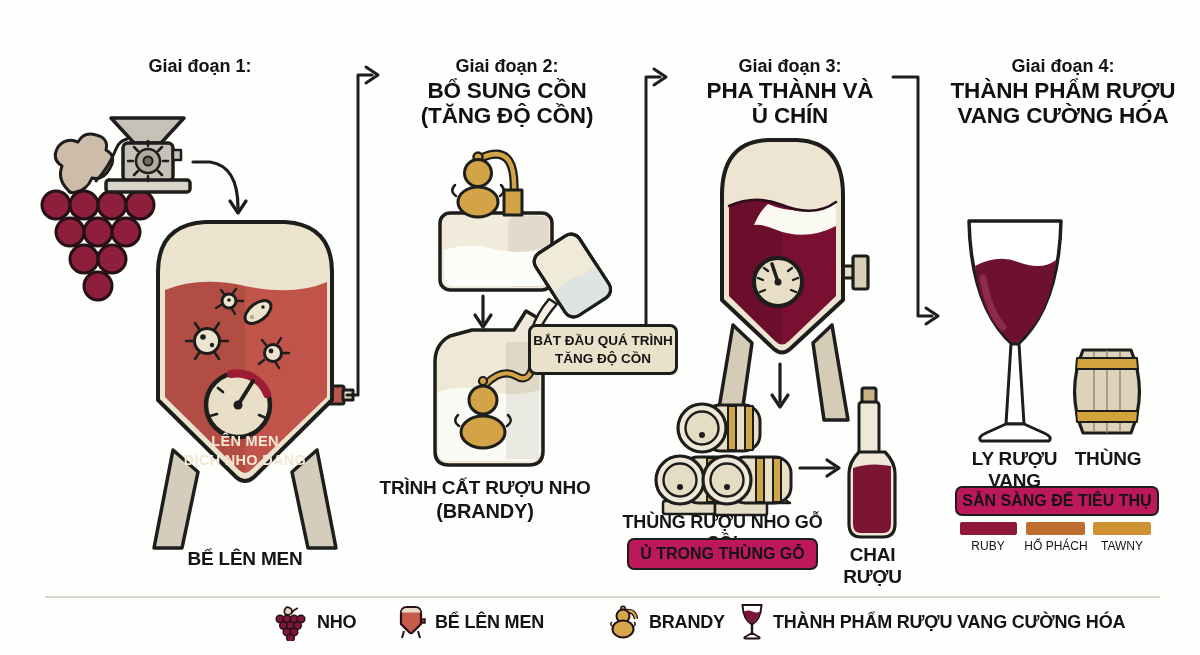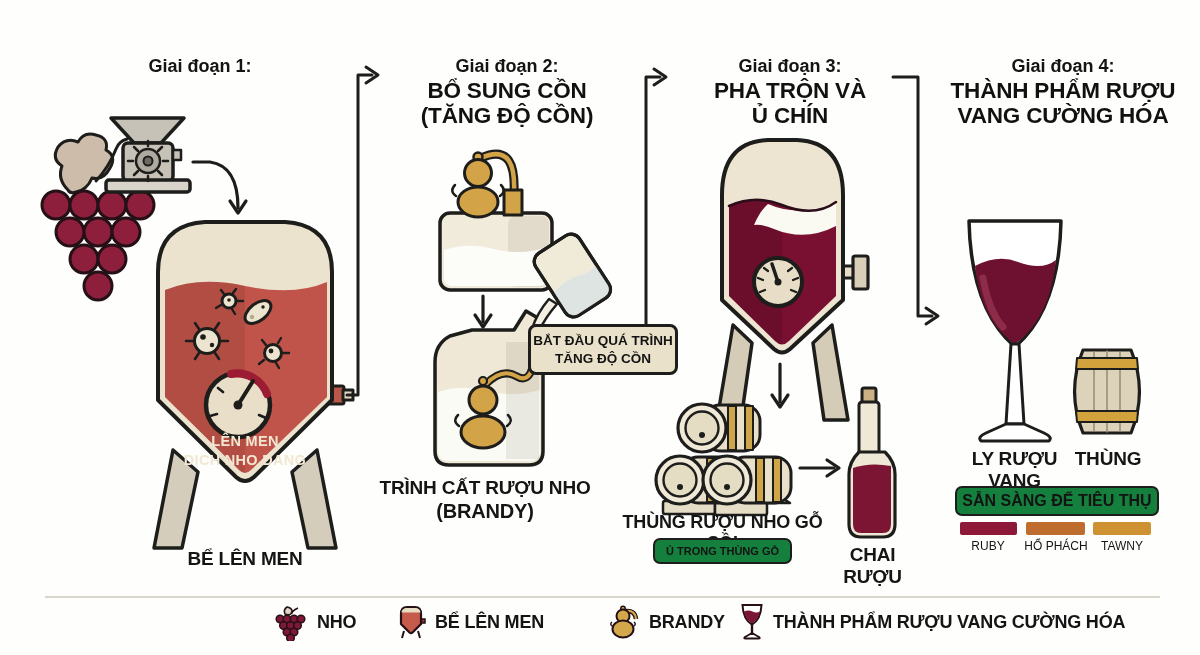--- a/index.html
+++ b/index.html
@@ -6,21 +6,21 @@
   .canvas{position:relative;width:1200px;height:655px;overflow:hidden;background:#fefefc;
           font-family:"Liberation Sans","DejaVu Sans",sans-serif;color:#161616;}
   .art{position:absolute;left:0;top:0;width:1200px;height:655px;}
   .abs{position:absolute;}
   .t-center{text-align:center;}
   .hdr .lbl{font-size:18px;font-weight:700;line-height:1.2;color:#141414;margin-top:28px;}
   .hdr .ttl{font-size:22.5px;font-weight:700;line-height:1.14;color:#111;letter-spacing:-0.2px;}
   .cap{font-weight:700;color:#151515;letter-spacing:-0.2px;}
   .cap19{font-size:19px;} .cap18{font-size:18px;} .cap16{font-size:20px;}
   .tank-text{font-size:14.5px;font-weight:700;color:#f1e7d2;line-height:1.3;letter-spacing:0.3px;}
-  .badge{background:#15803d;border:2.5px solid #1d1d1b;border-radius:7px;font-weight:700;color:#131313;
+  .badge{background:#be185d;border:2.5px solid #1d1d1b;border-radius:7px;font-weight:700;color:#131313;
          display:inline-block;}
   .callout{background:#e9e1ca;border:3px solid #1d1d1b;border-radius:8px;font-weight:700;color:#131313;
            font-size:13.5px;line-height:1.3;padding:5px 0;}
   .swatch{position:absolute;height:13px;border-radius:2px;}
   .sw-label{font-size:12px;font-weight:400;color:#151515;}
   .divider{position:absolute;left:45px;top:596px;width:1115px;height:2px;background:#d9d6cb;}
   .legend-item{position:absolute;top:602px;height:40px;display:flex;align-items:center;gap:9px;}
   .legend-label{font-size:18px;font-weight:700;color:#141414;letter-spacing:-0.2px;white-space:nowrap;}
 </style>
 </head>
@@ -241,21 +241,21 @@
   <div class="abs hdr t-center" style="left:70px;top:28px;width:260px;">
     <div class="lbl">Giai đoạn 1:</div>
   </div>
   <div class="abs hdr t-center" style="left:377px;top:28px;width:260px;">
     <div class="lbl">Giai đoạn 2:</div>
     <div class="ttl">BỔ SUNG CỒN</div>
     <div class="ttl">(TĂNG ĐỘ CỒN)</div>
   </div>
   <div class="abs hdr t-center" style="left:660px;top:28px;width:260px;">
     <div class="lbl">Giai đoạn 3:</div>
-    <div class="ttl">PHA TRỘN VÀ</div>
+    <div class="ttl">PHA THÀNH VÀ</div>
     <div class="ttl">Ủ CHÍN</div>
   </div>
   <div class="abs hdr t-center" style="left:933px;top:28px;width:260px;">
     <div class="lbl">Giai đoạn 4:</div>
     <div class="ttl">THÀNH PHẨM RƯỢU</div>
     <div class="ttl">VANG CƯỜNG HÓA</div>
   </div>
 
   <div class="abs t-center tank-text" style="left:160px;top:432px;width:170px;">
     <div>LÊN MEN</div>
@@ -265,21 +265,21 @@
 
   <div class="abs callout t-center" style="left:528px;top:324px;width:144px;">
     <div>BẮT ĐẦU QUÁ TRÌNH</div>
     <div>TĂNG ĐỘ CỒN</div>
   </div>
   <div class="abs t-center cap cap19" style="left:370px;top:477px;width:230px;">TRÌNH CẤT RƯỢU NHO</div>
   <div class="abs t-center cap cap16" style="left:370px;top:500px;width:230px;">(BRANDY)</div>
 
   <div class="abs t-center cap cap18" style="left:610px;top:512px;width:225px;">THÙNG RƯỢU NHO GỖ SỒI</div>
   <div class="abs t-center" style="left:610px;top:538px;width:225px;">
-    <span class="badge" style="font-size:11px;padding:5px 11px;">Ủ TRONG THÙNG GỖ</span>
+    <span class="badge" style="font-size:16px;padding:5px 11px;">Ủ TRONG THÙNG GỖ</span>
   </div>
   <div class="abs t-center cap cap19" style="left:820px;top:544px;width:105px;">CHAI RƯỢU</div>
 
   <div class="abs t-center cap cap19" style="left:948px;top:448px;width:133px;">LY RƯỢU VANG</div>
   <div class="abs t-center cap cap19" style="left:1072px;top:448px;width:72px;">THÙNG</div>
   <div class="abs badge t-center" style="left:955px;top:486px;width:200px;font-size:16px;padding:4px 0;">SẴN SÀNG ĐỂ TIÊU THỤ</div>
 
   <div class="swatch" style="left: 960px; top: 522px; width: 57px; background-color: rgb(142, 24, 56);"></div>
   <div class="swatch" style="left: 1026px; top: 522px; width: 59px; background-color: rgb(191, 109, 46);"></div>
   <div class="swatch" style="left: 1093px; top: 522px; width: 58px; background-color: rgb(207, 146, 51);"></div>

